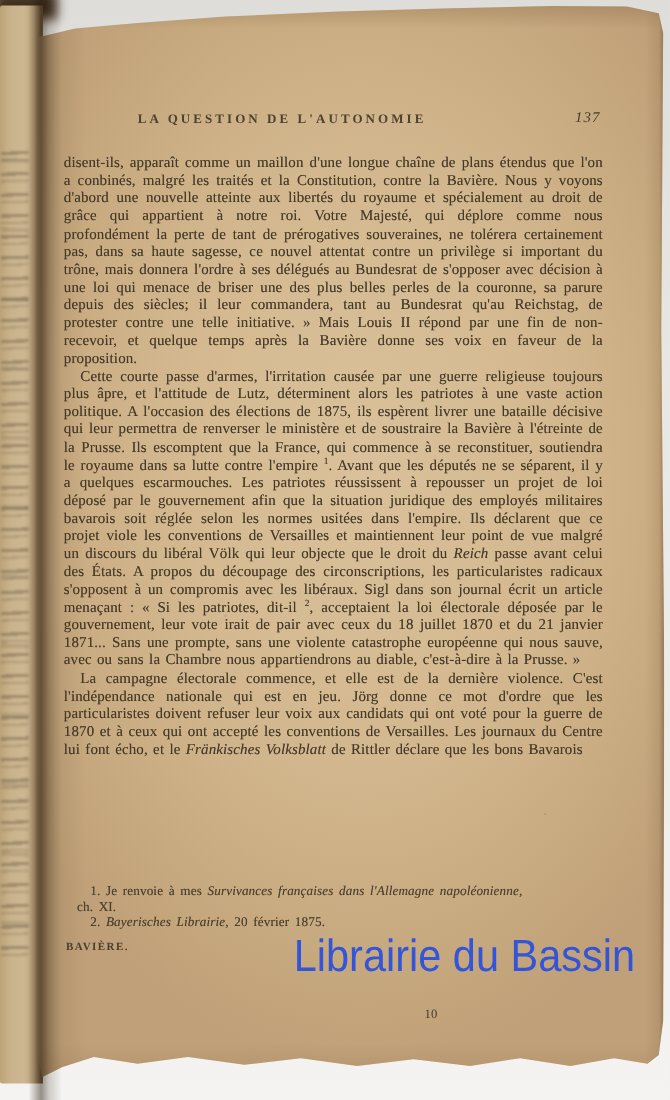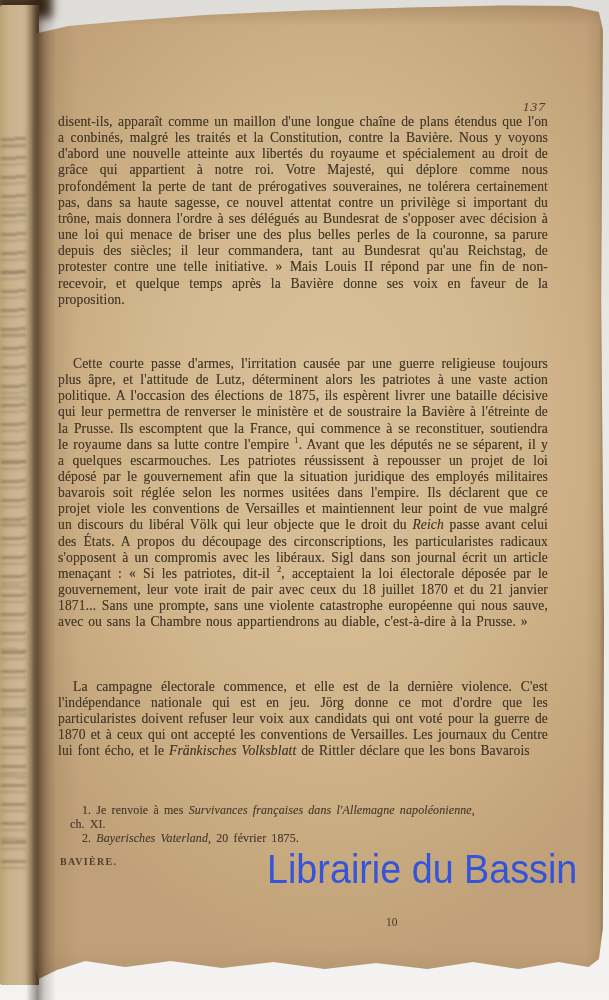--- a/index.html
+++ b/index.html
@@ -53,27 +53,27 @@
       radial-gradient(ellipse 65% 55% at 52% 42%,#dac19b 0%,#d4b990 45%,#caac82 75%,#bfa078 100%);
   }
   .running-title{
     position:absolute;left:50px;top:101px;width:345px;text-align:center;
     font-size:11.8px;letter-spacing:2.8px;font-weight:bold;color:#4e4132;
   }
   .folio{
     position:absolute;right:58px;top:99px;font-size:13.5px;color:#473b2b;letter-spacing:1px;font-style:italic;
   }
   .body-text{
-    position:absolute;left:24px;top:114px;width:490px;
+    position:absolute;left:24px;top:140px;width:490px;
     font-size:13.6px;line-height:16.15px;text-align:justify;
     color:#443928;word-spacing:1.3px;letter-spacing:.12px;
     text-shadow:0 0 .4px rgba(68,57,40,.55);
   }
   .body-text p{margin:0;}
-  .body-text p.indent{text-indent:15px;margin-top:48px;}
+  .body-text p.indent{text-indent:15px;}
   sup{font-size:8.5px;vertical-align:super;line-height:0;}
   .footnotes{
     position:absolute;left:36px;top:804px;width:490px;
     font-size:12px;line-height:13.8px;color:#4a3e2e;
     word-spacing:2px;letter-spacing:.1px;
     text-shadow:0 0 .4px rgba(74,62,46,.5);
   }
   .footnotes .footnote{margin:0;text-indent:12px;}
   .signature-word{
     position:absolute;left:26px;top:856px;
@@ -96,32 +96,33 @@
 <div class="photo">
 
   <div class="corner-dark"></div>
 
   <div class="prev-page">
     <div class="ghost-lines"></div>
   </div>
 
   <div class="page">
 
+    <div class="running-title">LA QUESTION DE L'AUTONOMIE</div>
 
     <div class="folio">137</div>
 
     <div class="body-text">
       <p><span>disent-ils, apparaît comme un maillon d'une longue chaîne de plans étendus que l'on a conbinés, malgré les traités et la Constitution, contre la Bavière. Nous y voyons d'abord une nouvelle atteinte aux libertés du royaume et spécialement au droit de grâce qui appartient à notre roi. Votre Majesté, qui déplore comme nous profondément la perte de tant de prérogatives souveraines, ne tolérera certainement pas, dans sa haute sagesse, ce nouvel attentat contre un privilège si important du trône, mais donnera l'ordre à ses délégués au Bundesrat de s'opposer avec décision à une loi qui menace de briser une des plus belles perles de la couronne, sa parure depuis des siècles; il leur commandera, tant au Bundesrat qu'au Reichstag, de protester contre une telle initiative. » Mais Louis II répond par une fin de non-recevoir, et quelque temps après la Bavière donne ses voix en faveur de la proposition.</span></p>
       <p class="indent"><span>Cette courte passe d'armes, l'irritation causée par une guerre religieuse toujours plus âpre, et l'attitude de Lutz, déterminent alors les patriotes à une vaste action politique. A l'occasion des élections de 1875, ils espèrent livrer une bataille décisive qui leur permettra de renverser le ministère et de soustraire la Bavière à l'étreinte de la Prusse. Ils escomptent que la France, qui commence à se reconstituer, soutiendra le royaume dans sa lutte contre l'empire </span><sup>1</sup><span>. Avant que les députés ne se séparent, il y a quelques escarmouches. Les patriotes réussissent à repousser un projet de loi déposé par le gouvernement afin que la situation juridique des employés militaires bavarois soit réglée selon les normes usitées dans l'empire. Ils déclarent que ce projet viole les conventions de Versailles et maintiennent leur point de vue malgré un discours du libéral Völk qui leur objecte que le droit du </span><i>Reich</i><span> passe avant celui des États. A propos du découpage des circonscriptions, les particularistes radicaux s'opposent à un compromis avec les libéraux. Sigl dans son journal écrit un article menaçant : « Si les patriotes, dit-il </span><sup>2</sup><span>, acceptaient la loi électorale déposée par le gouvernement, leur vote irait de pair avec ceux du 18 juillet 1870 et du 21 janvier 1871... Sans une prompte, sans une violente catastrophe européenne qui nous sauve, avec ou sans la Chambre nous appartiendrons au diable, c'est-à-dire à la Prusse. »</span></p>
       <p class="indent"><span>La campagne électorale commence, et elle est de la dernière violence. C'est l'indépendance nationale qui est en jeu. Jörg donne ce mot d'ordre que les particularistes doivent refuser leur voix aux candidats qui ont voté pour la guerre de 1870 et à ceux qui ont accepté les conventions de Versailles. Les journaux du Centre lui font écho, et le </span><i>Fränkisches Volksblatt</i><span> de Rittler déclare que les bons Bavarois</span></p>
     </div>
 
     <div class="footnotes">
       <p class="footnote"><span>1. Je renvoie à mes </span><i>Survivances françaises dans l'Allemagne napoléonienne</i><span>,</span><br><span>ch. XI.</span></p>
-      <p class="footnote"><span>2. </span><i>Bayerisches Vaterland</i><span>, 20 février 1875.</span></p>
+      <p class="footnote"><span>2. </span><i>Bayerisches Librairie</i><span>, 20 février 1875.</span></p>
     </div>
 
     <div class="signature-word">BAVIÈRE.</div>
 
     <div class="sheet-number">10</div>
 
   </div>
 
   <div class="gutter-shadow"></div>
 

